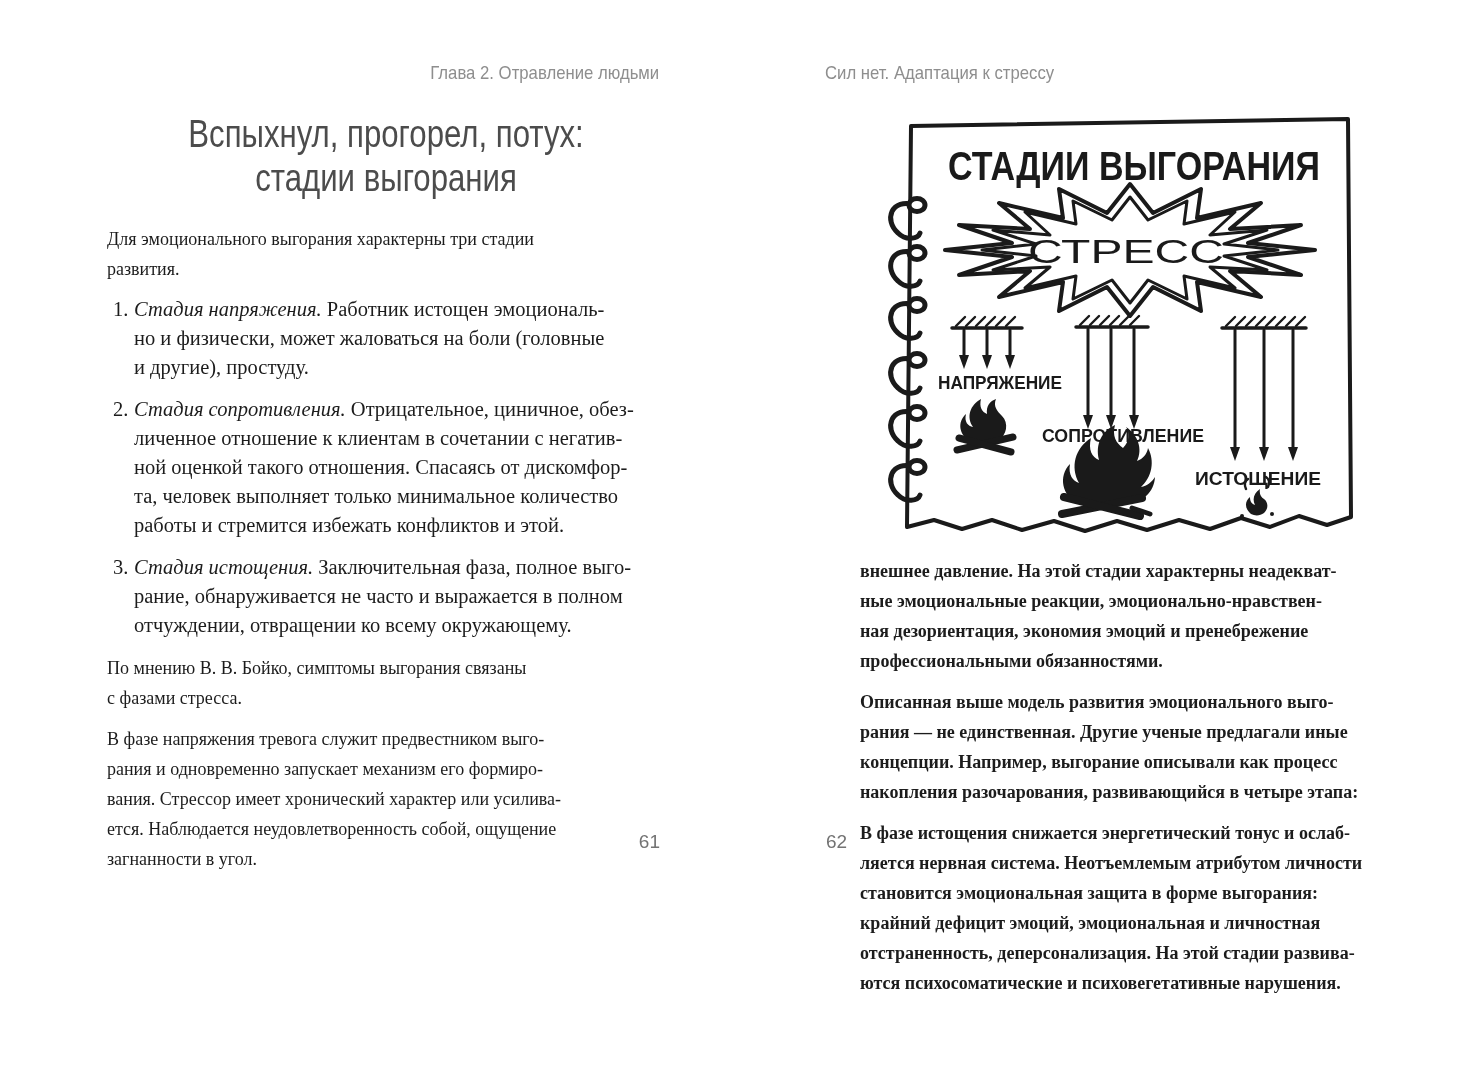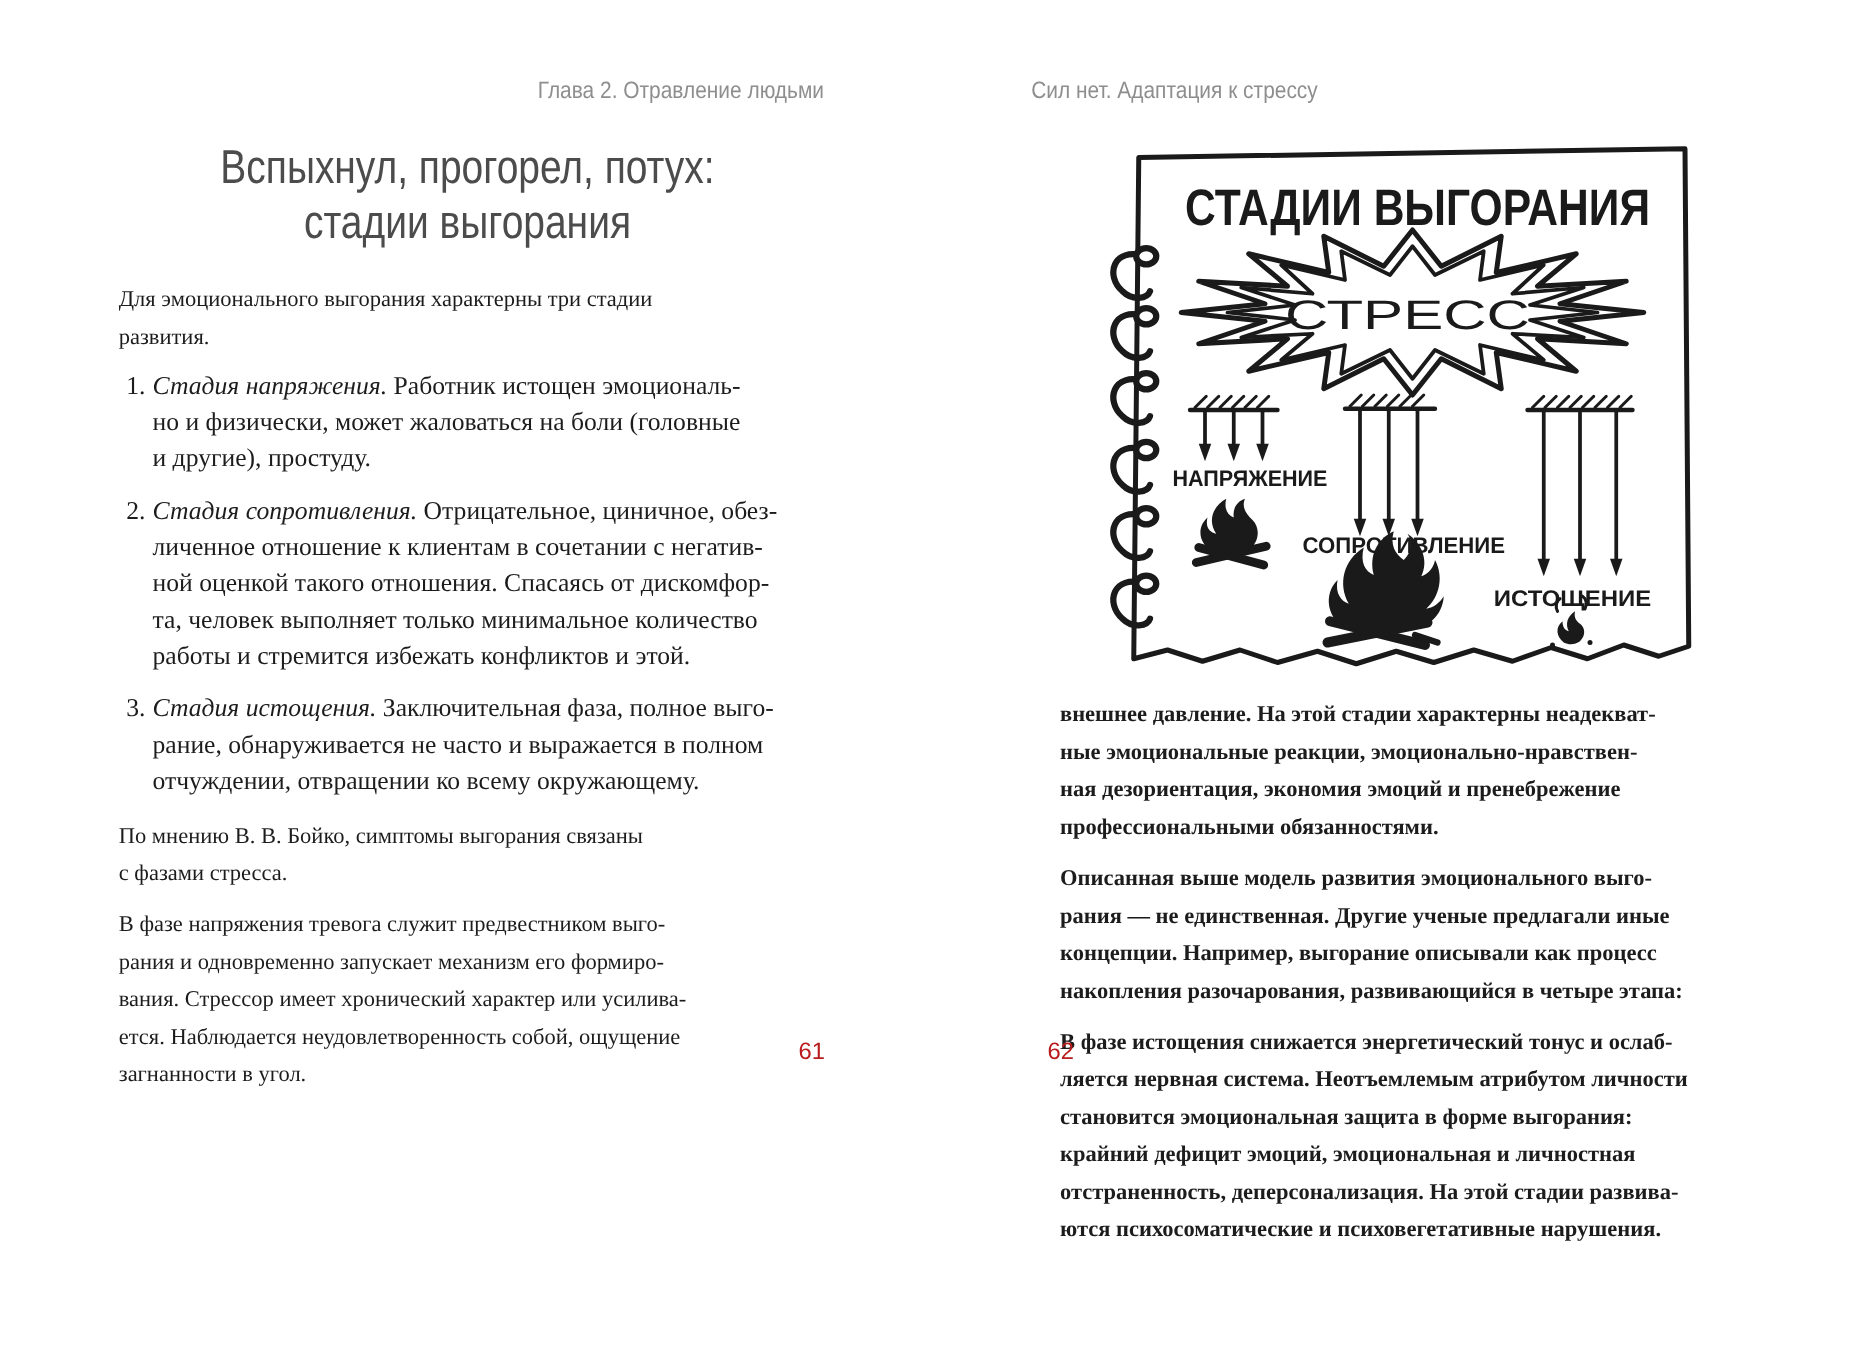--- a/index.html
+++ b/index.html
@@ -15,21 +15,21 @@
 
   .running-head{
     position:absolute;top:62px;
     font-family:"Liberation Sans",sans-serif;
     font-size:19px;color:#8e8e8e;letter-spacing:0;
     white-space:nowrap;
   }
   #page-left .running-head{right:-6px;transform:scaleX(.88);transform-origin:right center;}
   #page-right .running-head{left:-23px;transform:scaleX(.88);transform-origin:left center;}
 
-  .body-col{position:absolute;left:0;width:558px;}
+  .body-col{position:absolute;left:12px;width:558px;}
   #page-left .body-col{top:112px;}
   #page-right .body-col{top:556px;font-weight:bold;}
 
   .chapter-title{
     font-family:"Liberation Sans",sans-serif;
     font-size:38px;line-height:44px;font-weight:400;
     color:#4c4c4c;text-align:center;
     white-space:pre-line;
     transform:scaleX(.82);transform-origin:center top;
     margin:0 0 24px 0;
@@ -42,24 +42,24 @@
   .numlist{margin:2px 0 1px 0;}
   .li{position:relative;padding-left:27px;margin-bottom:13px;
       font-size:20.5px;line-height:29px;}
   .li .num{position:absolute;left:6px;top:0;}
   .li .li-body{white-space:pre-line;}
   .li .lead{font-style:italic;}
 
   .page-number{
     position:absolute;bottom:48px;
     font-family:"Liberation Sans",sans-serif;
-    font-size:19px;color:#b91c1c;
+    font-size:19px;color:#737373;
   }
   #page-left .page-number{right:-7px;}
-  #page-right .page-number{left:-22px;margin-left:12px;}
+  #page-right .page-number{left:-22px;}
 
   #illustration{position:absolute;left:880px;top:110px;width:480px;height:450px;}
   #illustration text{fill:#1a1a1a;font-family:"Liberation Sans",sans-serif;}
   .ill-stroke{stroke:#1a1a1a;fill:none;stroke-linecap:round;stroke-linejoin:round;}
   .ill-fill{fill:#1a1a1a;stroke:none;}
 </style>
 </head>
 <body>
 
 <div class="page" id="page-left">

